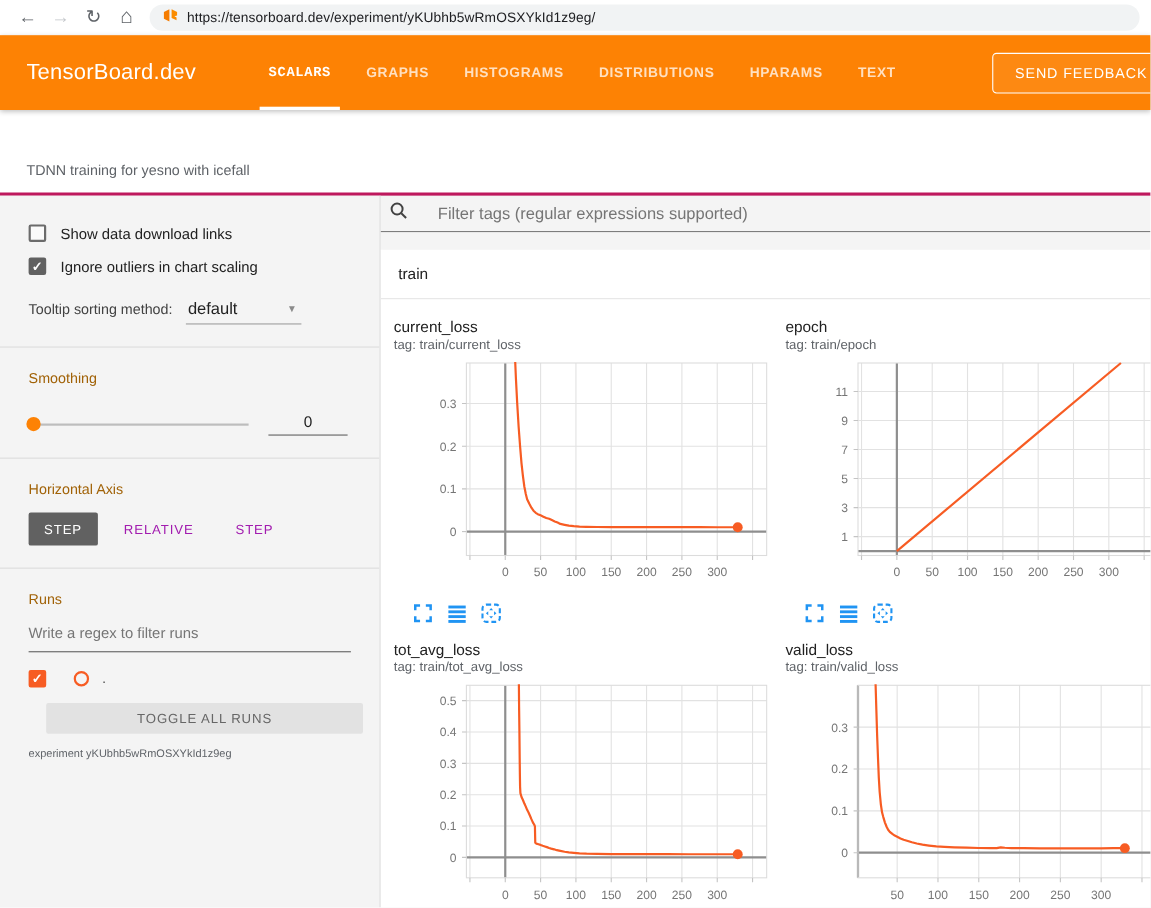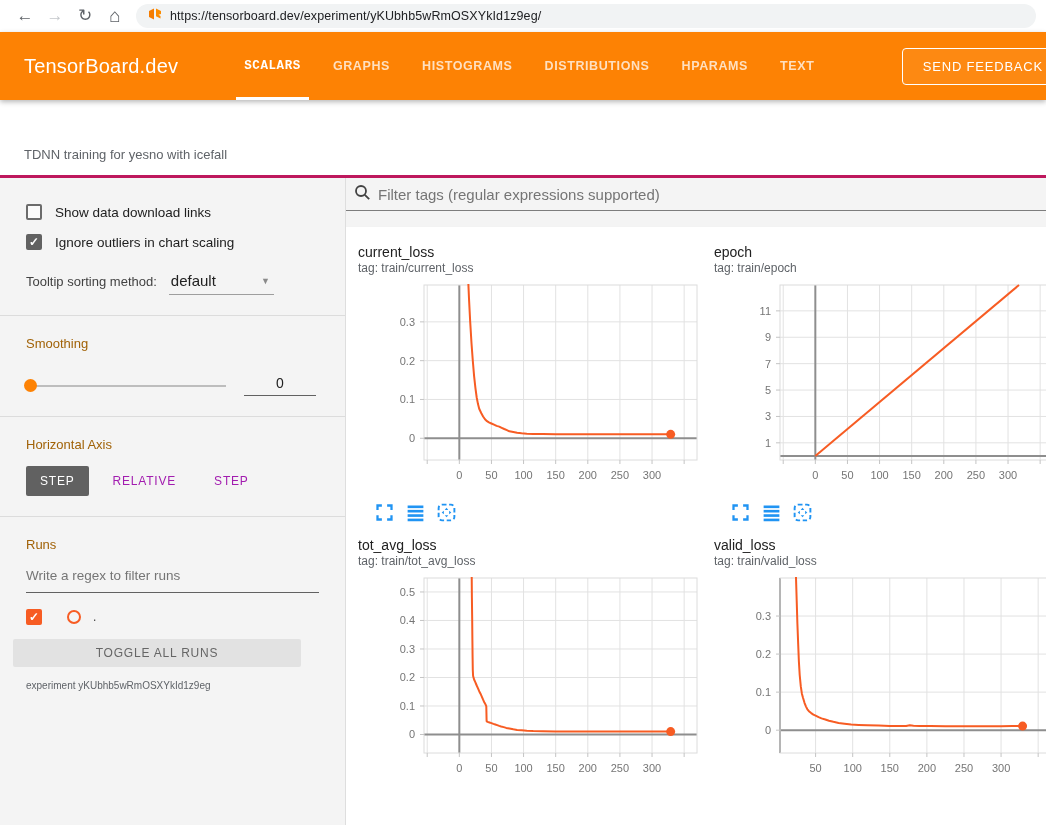--- a/index.html
+++ b/index.html
@@ -64,27 +64,27 @@
   .axis-btns { display:flex; margin:14px 0 6px 26px; }
   .axis-btn { font-family:inherit; font-size:12px; letter-spacing:.8px; border:none; background:transparent;
     color:#a21caf; padding:8px 14px; margin-right:10px; border-radius:2px; cursor:pointer; }
   .axis-btn.active { background:#616161; color:#fff; }
   .regex-input { margin:16px 26px 0 26px; border-bottom:1px solid #616161; padding-bottom:9px;
     font-size:13.5px; color:#757575; cursor:text; }
   .run-row { display:flex; align-items:center; margin:16px 0 0 26px; }
   .run-swatch { width:14px; height:14px; border-radius:50%; border:2px solid var(--run,#f75c23);
     margin-left:12px; cursor:pointer; }
   .run-name { font-size:12px; color:#424242; margin-left:12px; }
-  .toggle-btn { display:block; margin:14px 26px 0 13px; width:288px; height:28px; border:none; border-radius:2px;
+  .toggle-btn { display:block; margin:14px 26px 0 42px; width:288px; height:28px; border:none; border-radius:2px;
     background:#e2e2e2; color:#666; font-family:inherit; font-size:12px; letter-spacing:.8px; cursor:pointer; }
   .exp-caption { font-size:10px; color:#5f6368; margin:13px 0 0 26px; }
 
   
   .filter-row { height:33px; display:flex; align-items:center; padding-left:8px;
-    border-bottom:1px solid #7d7d7d; flex:0 0 33px; }
+    border-bottom:1px solid #7d7d7d; flex:0 0 33px;gap:20px; }
   .filter-placeholder { font-size:15px; color:#757575; margin-left:7px; }
   .card { background:#fff; margin-top:16px; flex:1; box-shadow:0 1px 2px rgba(0,0,0,.08); }
   .card-header { height:45px; display:flex; align-items:center; padding-left:16px;
     border-bottom:1px solid #e6e6e6; font-size:14px; color:#212121; cursor:pointer; }
   .charts-grid { display:grid; grid-template-columns:348px 348px; column-gap:8px; row-gap:14px;
     padding:17px 0 0 4px; }
   .chart-title { font-size:14px; color:#212121; margin-left:8px; line-height:17px; }
   .chart-tag { font-size:12px; color:#5f6368; margin-left:8px; line-height:15px; }
   .chart-svg { display:block; margin-top:6px; width:348px; height:212px; }
   .chart-svg text { font-family:"Liberation Sans", sans-serif; }
@@ -178,20 +178,21 @@
       <span>
         <svg width="17" height="17" viewBox="0 0 17 17">
             <circle cx="7" cy="7" r="5" fill="none" stroke="#424242" stroke-width="1.8"></circle>
             <line x1="10.8" y1="10.8" x2="15.2" y2="15.2" stroke="#424242" stroke-width="1.8"></line>
           </svg>
       </span>
       <span class="filter-placeholder">Filter tags (regular expressions supported)</span>
     </div>
 
     <div class="card">
+      <div class="card-header">train</div>
       <div class="charts-grid">
 
         <div class="chart-card">
           <div class="chart-title">current_loss</div>
           <div class="chart-tag">tag: train/current_loss</div>
           <svg class="chart-svg" viewBox="0 0 348 212">
               <line x1="77.21176470588236" x2="77.21176470588236" y1="3" y2="178" stroke="#e2e2e2" stroke-width="1"></line>
               <line x1="141.4470588235294" x2="141.4470588235294" y1="3" y2="178" stroke="#e2e2e2" stroke-width="1"></line>
               <line x1="173.56470588235294" x2="173.56470588235294" y1="3" y2="178" stroke="#e2e2e2" stroke-width="1"></line>
               <line x1="205.68235294117648" x2="205.68235294117648" y1="3" y2="178" stroke="#e2e2e2" stroke-width="1"></line>

